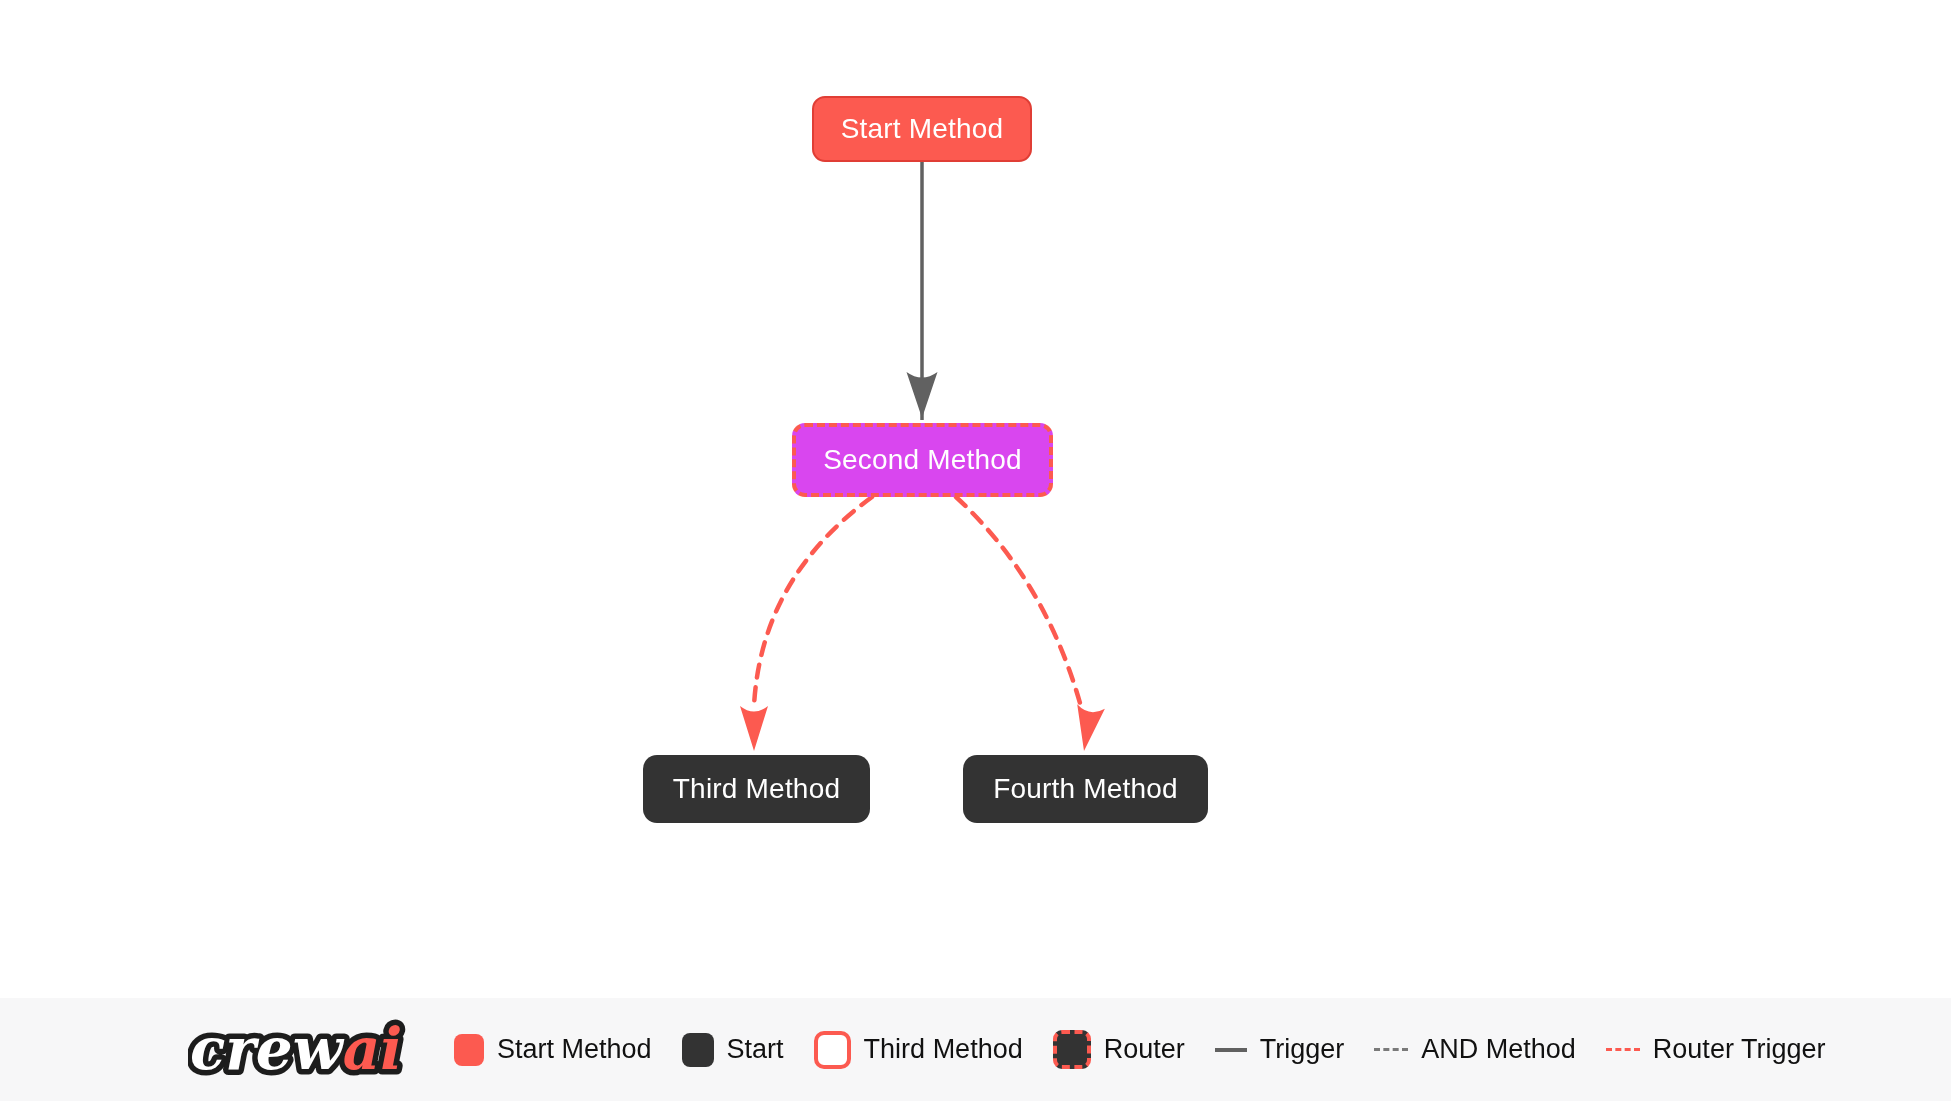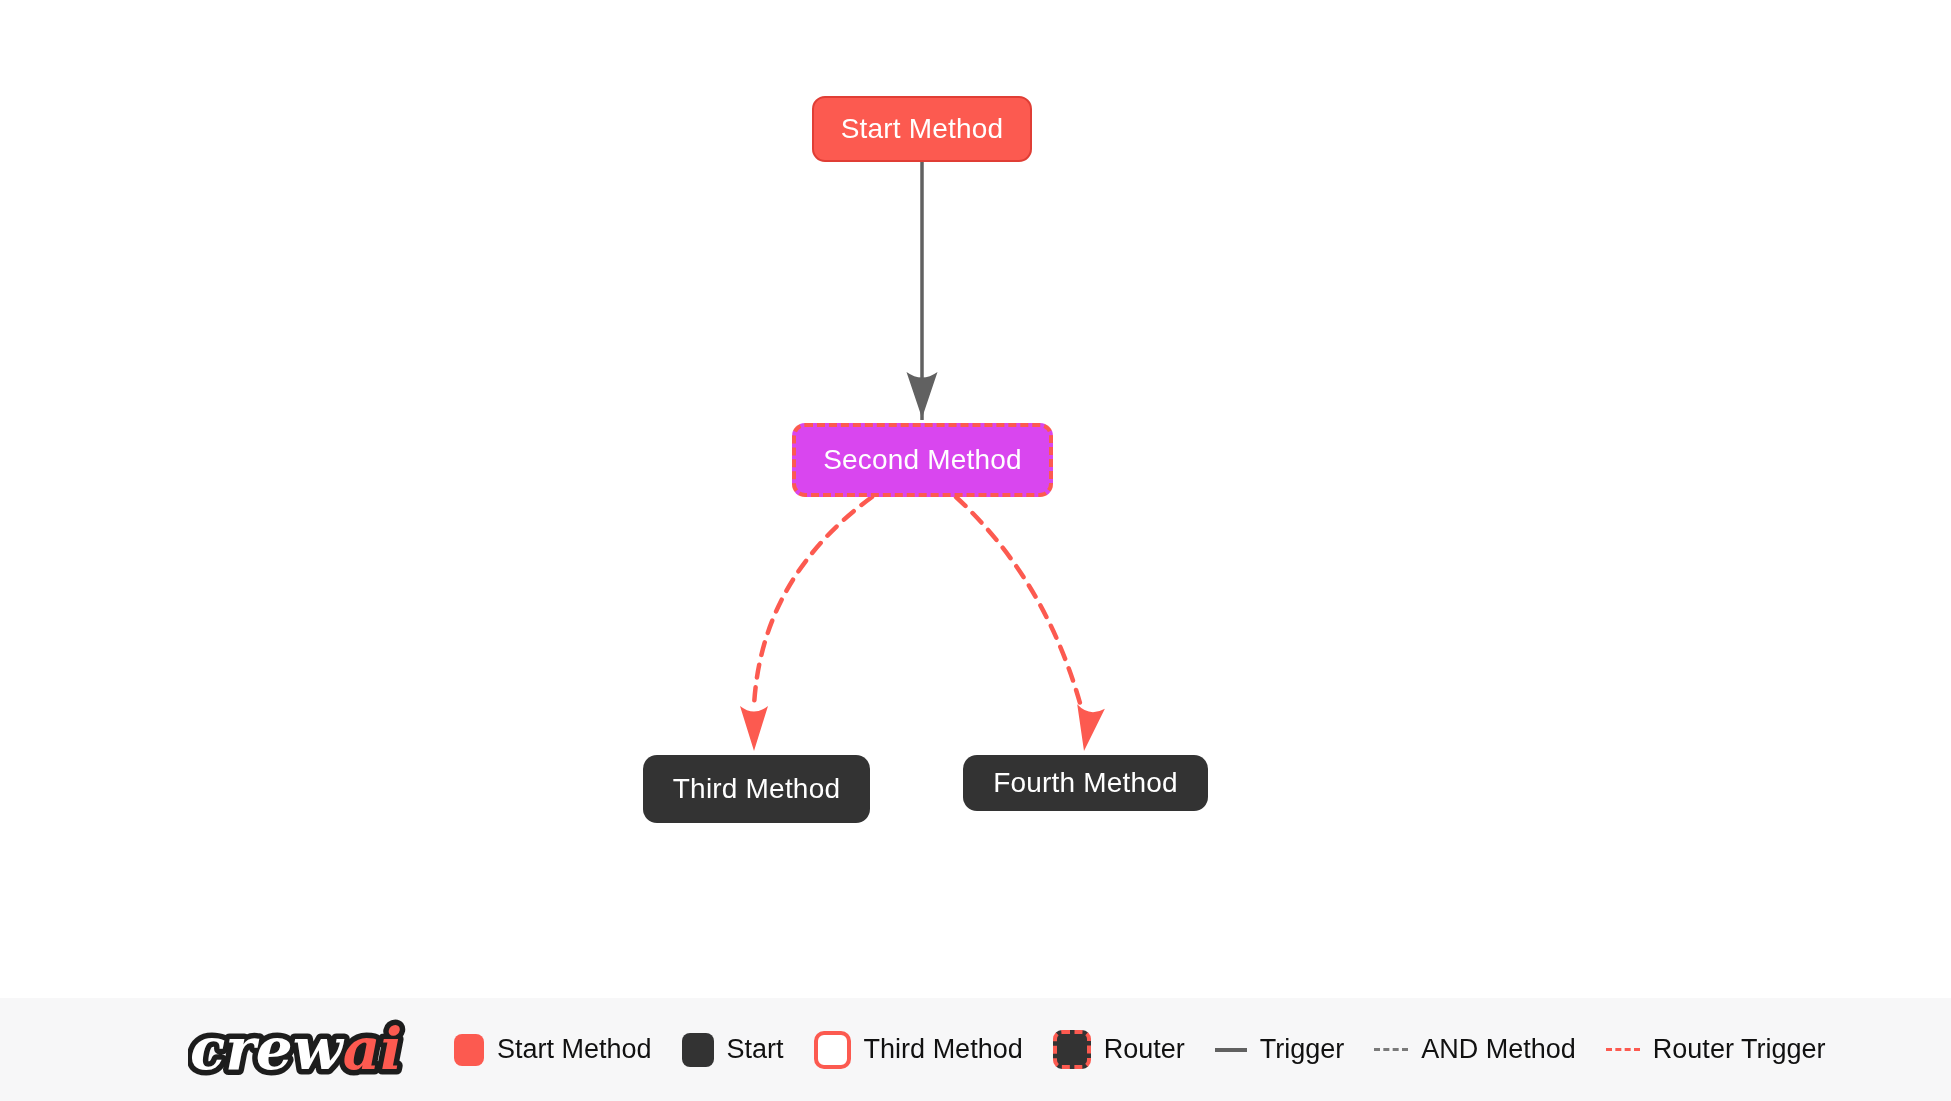--- a/index.html
+++ b/index.html
@@ -51,21 +51,21 @@
     border-radius: 13px;
   }
   .node-third {
     left: 643px; top: 755px;
     width: 227px; height: 68px;
     background: #333333;
     border-radius: 14px;
   }
   .node-fourth {
     left: 963px; top: 755px;
-    width: 245px; height: 56px;
+    width: 245px; height: 68px;
     background: #333333;
     border-radius: 14px;
   }
   .legend-bar {
     position: absolute;
     left: 0; top: 998px;
     width: 1951px;
     height: 103px;
     background: #F7F7F8;
     display: flex;

